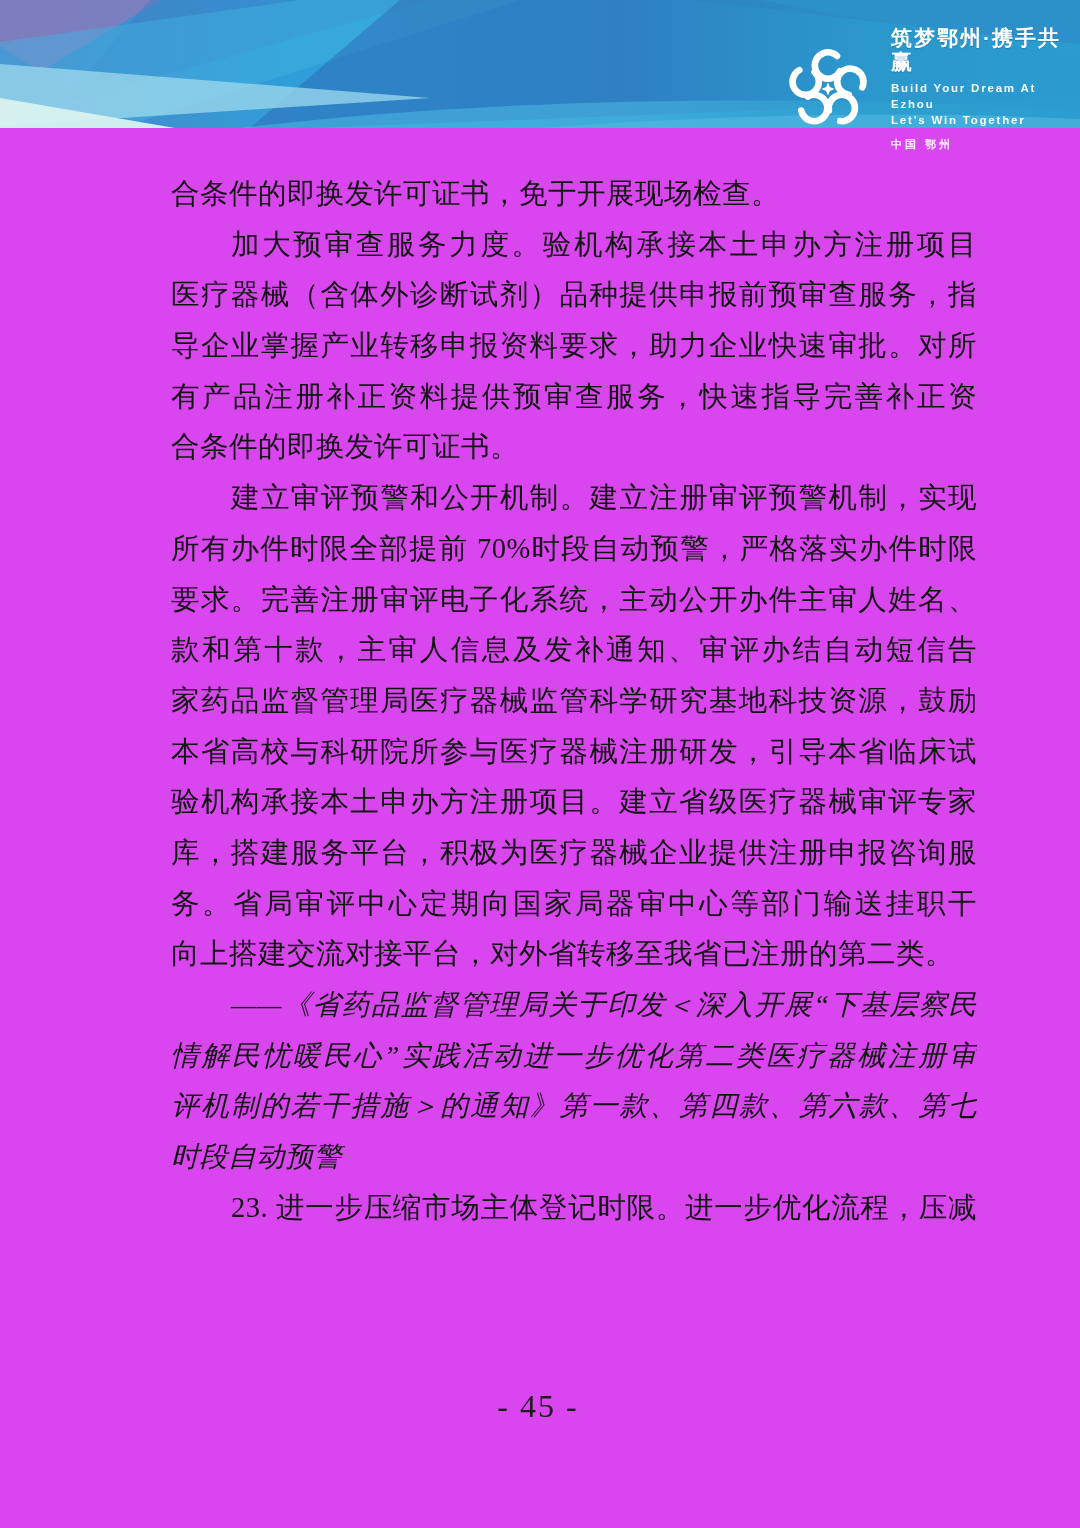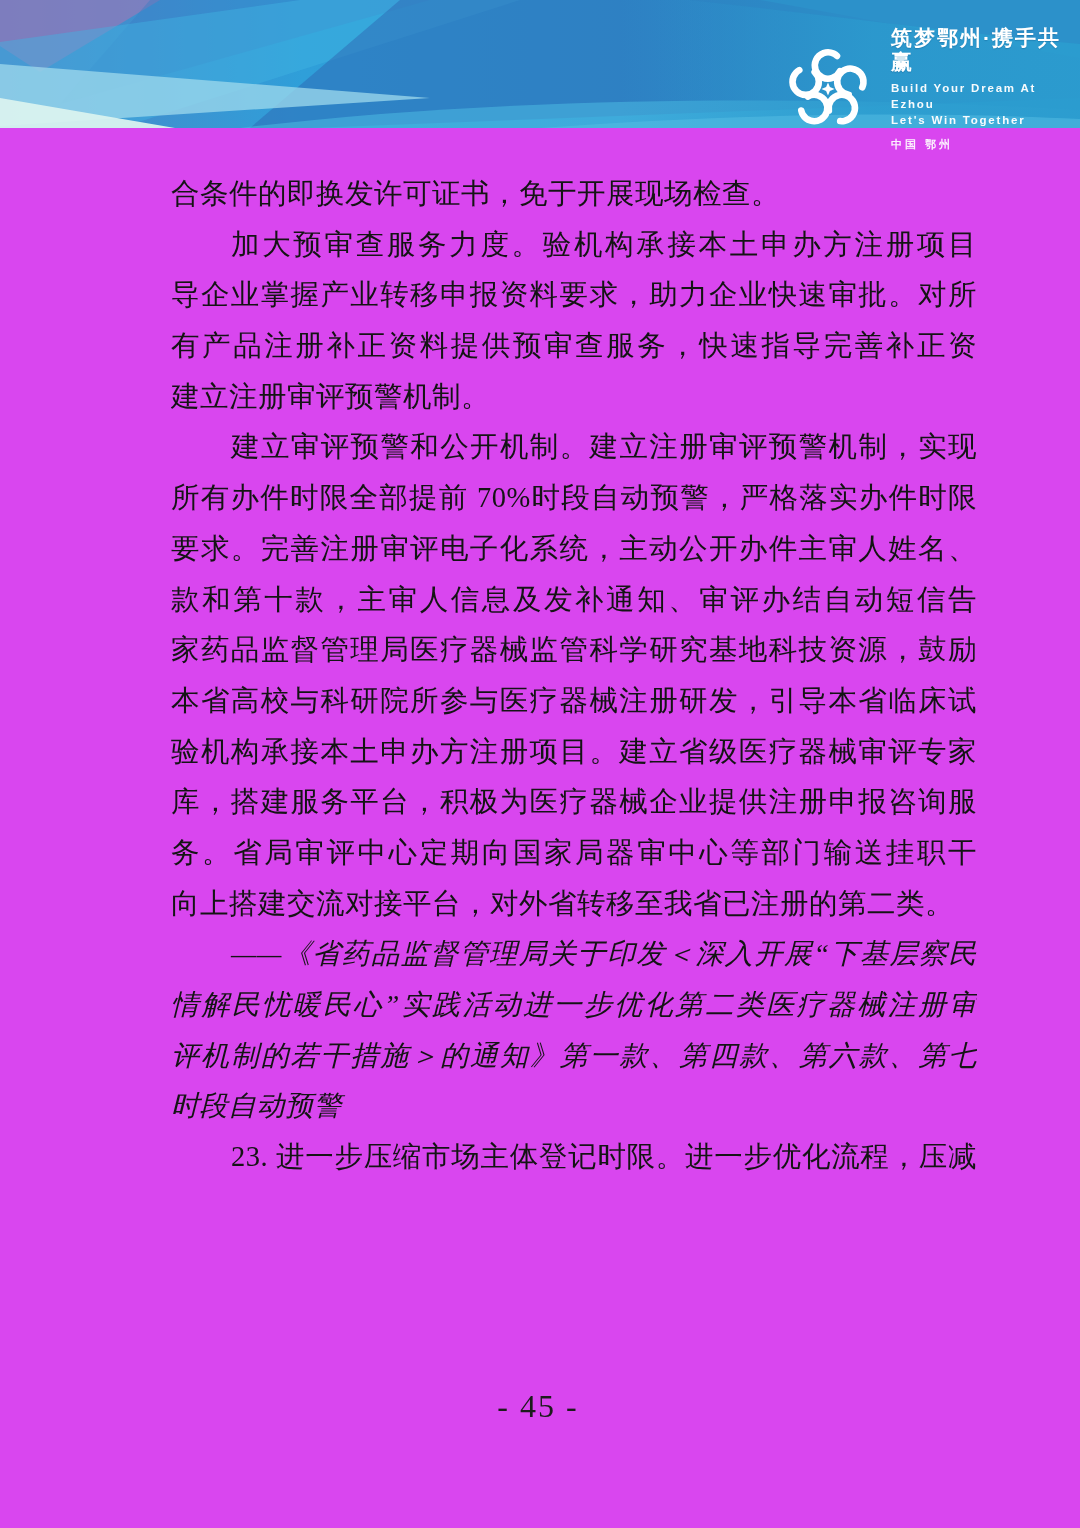--- a/index.html
+++ b/index.html
@@ -109,23 +109,24 @@
         <div class="logo-sub first">Build Your Dream At Ezhou</div>
         <div class="logo-sub">Let's Win Together</div>
         <div class="logo-region">中国 鄂州</div>
       </div>
     </div>
   </header>
 
   <main class="content">
     <div class="line left">合条件的即换发许可证书，免于开展现场检查。</div>
     <div class="line indent">加大预审查服务力度。验机构承接本土申办方注册项目</div>
+    <div class="line">医疗器械（含体外诊断试剂）品种提供申报前预审查服务，指</div>
     <div class="line">导企业掌握产业转移申报资料要求，助力企业快速审批。对所</div>
     <div class="line">有产品注册补正资料提供预审查服务，快速指导完善补正资料，</div>
-    <div class="line left">建立注册审评预警机制。</div>
+    <div class="line left">合条件的即换发许可证书。</div>
     <div class="line indent">建立审评预警和公开机制。建立注册审评预警机制，实现</div>
     <div class="line">所有办件时限全部提前 70%时段自动预警，严格落实办件时限</div>
     <div class="line">要求。完善注册审评电子化系统，主动公开办件主审人姓名、</div>
     <div class="line">款和第十款，主审人信息及发补通知、审评办结自动短信告知。</div>
     <div class="line">家药品监督管理局医疗器械监管科学研究基地科技资源，鼓励</div>
     <div class="line">本省高校与科研院所参与医疗器械注册研发，引导本省临床试</div>
     <div class="line">验机构承接本土申办方注册项目。建立省级医疗器械审评专家</div>
     <div class="line">库，搭建服务平台，积极为医疗器械企业提供注册申报咨询服</div>
     <div class="line">务。省局审评中心定期向国家局器审中心等部门输送挂职干部，</div>
     <div class="line left">向上搭建交流对接平台，对外省转移至我省已注册的第二类。</div>

